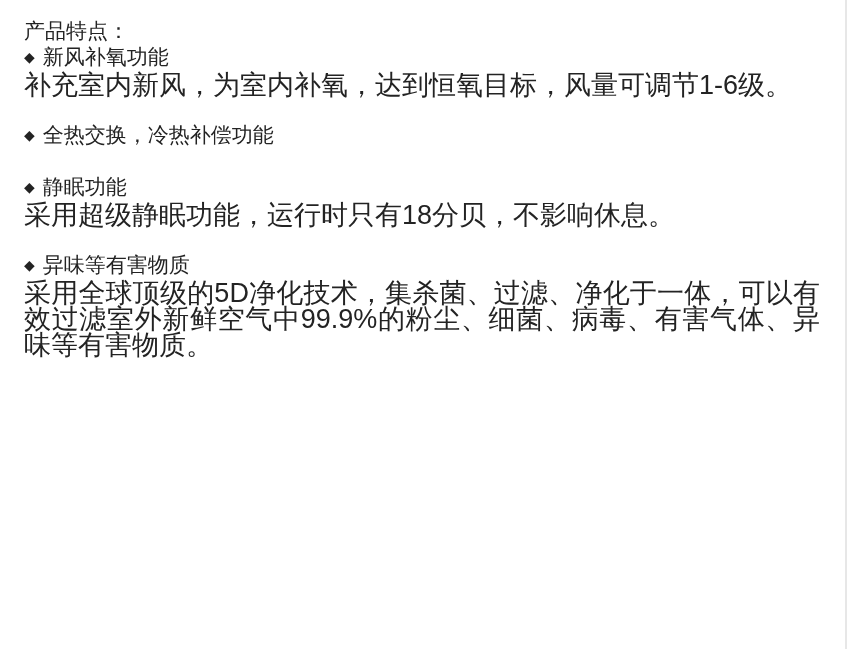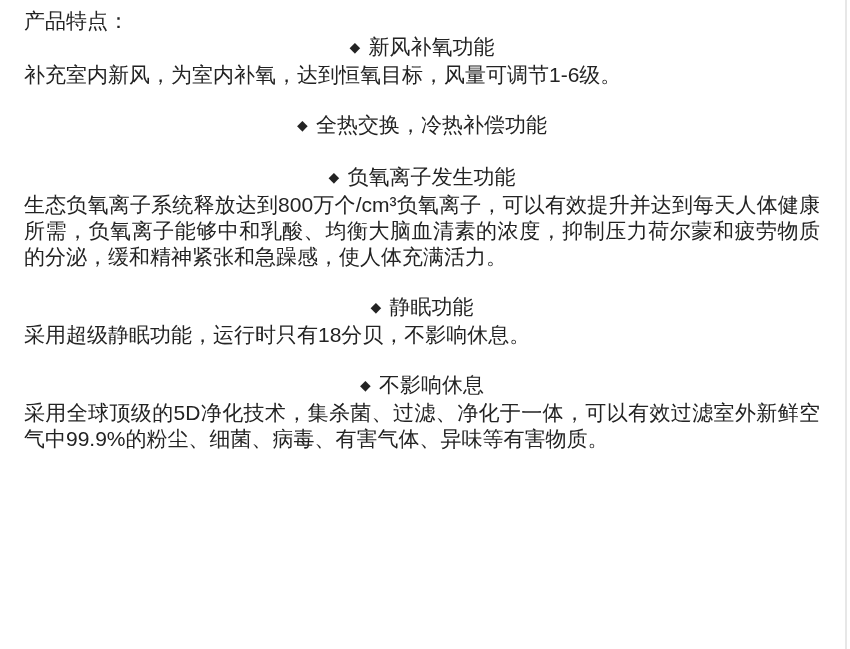--- a/index.html
+++ b/index.html
@@ -12,52 +12,51 @@
   }
   body {
     font-family: "Liberation Sans", "DejaVu Sans", sans-serif;
     color: #232323;
     position: relative;
   }
   .page {
     box-sizing: border-box;
     width: 850px;
     height: 649px;
-    padding: 8px 30px 0 24px;
+    padding: 18px 30px 0 24px;
   }
   .doc-title {
     font-size: 21px;
     line-height: 26px;
     font-weight: normal;
     margin: 0;
   }
   .section {
     margin-top: 24px;
   }
   .section.first {
     margin-top: 0;
   }
   .heading {
     font-size: 21px;
     line-height: 26px;
     white-space: nowrap;
-    text-align: center;
   }
   .bullet {
     font-size: 14px;
     margin-right: 8px;
     position: relative;
     top: -2px;
     color: #232323;
   }
   .section.bold .heading-text {
     font-weight: normal;
   }
   .body-text {
-    font-size: 21px;
+    font-size: 27px;
     line-height: 26px;
     margin: 0;
     text-align: justify;
     text-justify: inter-ideograph;
     word-break: break-all;
   }
   .right-divider {
     position: absolute;
     top: 0;
     left: 845px;
@@ -78,30 +77,26 @@
     <p class="body-text">补充室内新风，为室内补氧，达到恒氧目标，风量可调节1-6级。</p>
   </div>
 
   <div class="section">
   </div>
 
   <div class="section bold">
     <div class="heading"><span class="bullet">◆</span><span class="heading-text">全热交换，冷热补偿功能</span></div>
   </div>
 
-  <div class="section bold">
-    <div class="heading"><span class="bullet">◆</span><span class="heading-text">负氧离子发生功能</span></div>
-    <p class="body-text">生态负氧离子系统释放达到800万个/cm³负氧离子，可以有效提升并达到每天人体健康所需，负氧离子能够中和乳酸、均衡大脑血清素的浓度，抑制压力荷尔蒙和疲劳物质的分泌，缓和精神紧张和急躁感，使人体充满活力。</p>
-  </div>
 
   <div class="section bold">
     <div class="heading"><span class="bullet">◆</span><span class="heading-text">静眠功能</span></div>
     <p class="body-text">采用超级静眠功能，运行时只有18分贝，不影响休息。</p>
   </div>
 
   <div class="section bold">
-    <div class="heading"><span class="bullet">◆</span><span class="heading-text">不影响休息</span></div>
+    <div class="heading"><span class="bullet">◆</span><span class="heading-text">异味等有害物质</span></div>
     <p class="body-text">采用全球顶级的5D净化技术，集杀菌、过滤、净化于一体，可以有效过滤室外新鲜空气中99.9%的粉尘、细菌、病毒、有害气体、异味等有害物质。</p>
   </div>
 
 </div>
 
 <div class="right-divider"></div>
 
 </body></html>

